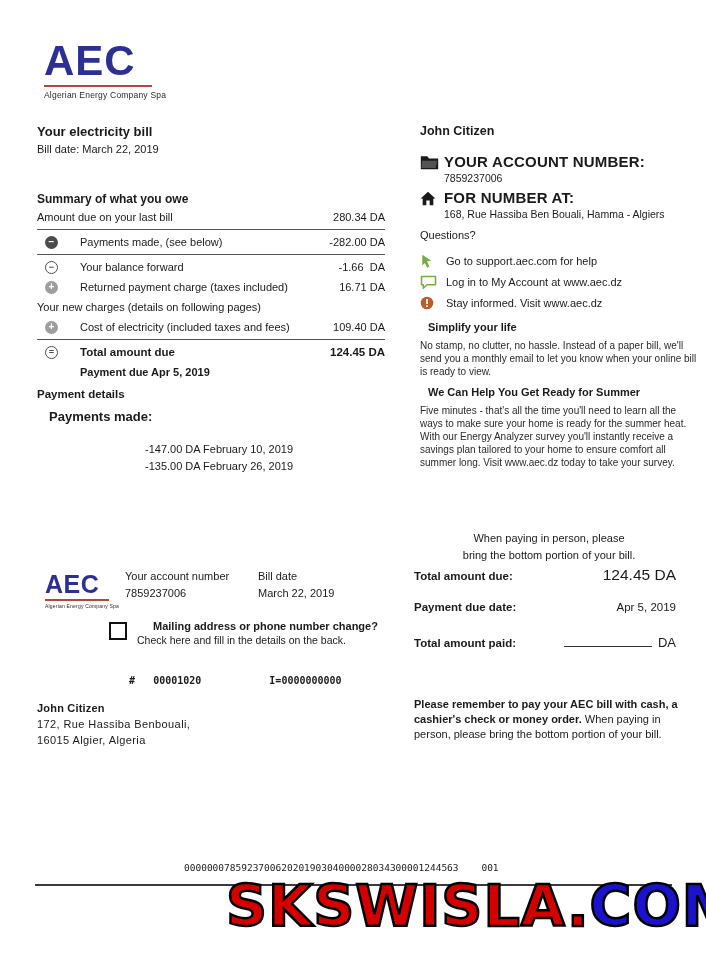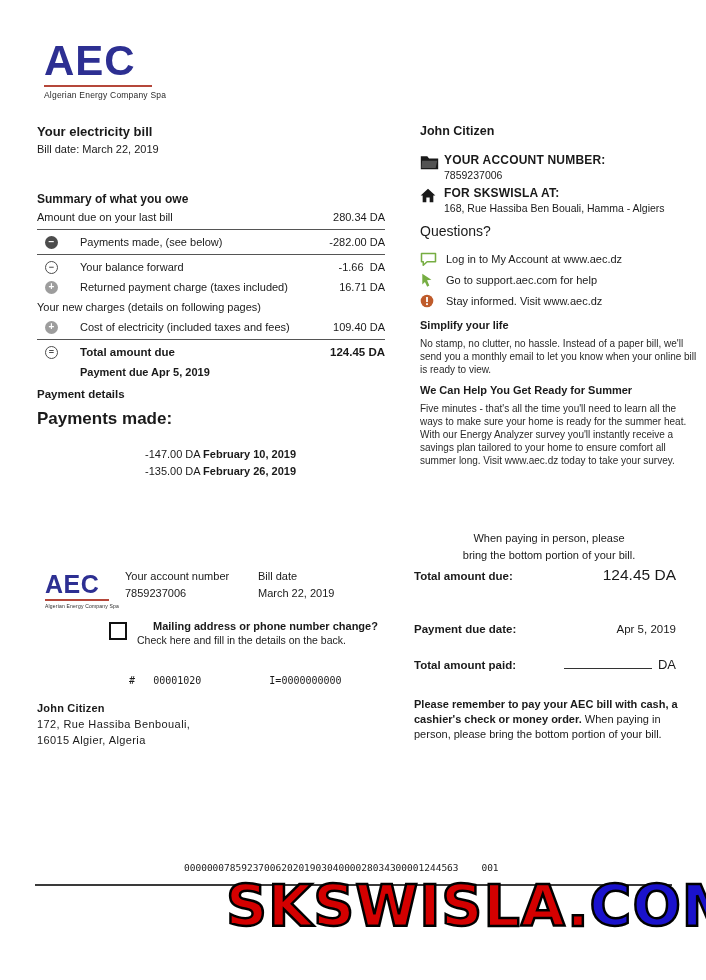--- a/index.html
+++ b/index.html
@@ -27,62 +27,62 @@
   .srow .amt{margin-left:auto;white-space:pre;}
   .srow.total .lbl,.srow.total .amt{font-weight:700;font-size:11.5px;}
   .rule{border-top:1.6px solid #555;margin:2px 0;}
   .ci{width:13px;height:13px;border-radius:50%;display:flex;align-items:center;justify-content:center;
       font-size:10px;font-weight:700;line-height:1;flex:0 0 auto;box-sizing:border-box;}
   .ci-dark{background:#4c4c4c;color:#fff;}
   .ci-light{background:#9d9d9d;color:#fff;}
   .ci-ring{border:1.6px solid #4c4c4c;color:#4c4c4c;background:#fff;font-size:9px;}
   .due-note{font-size:11px;font-weight:700;margin:4px 0 0 43px;}
   .pd-title{font-size:11.5px;font-weight:700;margin-top:10px;}
-  .pm-label{font-size:17px;font-weight:700;margin-top:9px;}
+  .pm-label{font-size:13px;font-weight:700;margin-top:9px;margin-left:12px;}
   .payments{margin:17px 0 0 108px;}
   .pay-line{font-size:11px;line-height:17px;}
-  .pay-date{font-weight:700;text-align:right;}
+  .pay-date{font-weight:400;text-align:right;}
   
   .customer{position:absolute;left:420px;top:124px;width:278px;}
   .cust-name{font-size:12.5px;font-weight:700;margin-bottom:15px;}
   .acct-row{display:flex;margin-bottom:2px;}
   .acct-row .icn{width:24px;flex:0 0 auto;padding-top:2px;}
-  .acct-label{font-size:12px;font-weight:700;letter-spacing:.2px;}
+  .acct-label{font-size:15px;font-weight:700;letter-spacing:.2px;}
   .acct-value{font-size:10.5px;margin:2px 0 3px;}
-  .questions{font-size:14px;margin:6px 0 9px;}
+  .questions{font-size:11px;margin:6px 0 9px;}
   .link-row{display:flex;align-items:center;height:21px;}
   .link-row .icn{width:26px;flex:0 0 auto;display:flex;align-items:center;}
   .link-row .ltxt{font-size:11px;}
-  .sec-title{font-size:11px;font-weight:700;margin:8px 0 6px;}
+  .sec-title{font-size:11px;font-weight:700;margin:8px 8px 6px;}
   .sec-text{font-size:10px;line-height:13px;color:#2a2a2a;}
   
   .paynote{position:absolute;left:408px;top:530px;width:282px;text-align:center;font-size:11px;line-height:17px;font-weight:500;}
   .stub-logo{position:absolute;left:45px;top:572px;}
   .stub-logo .aec{font-size:25px;letter-spacing:.5px;}
   .stub-logo .aec-rule{width:64px;margin-top:2px;}
   .stub-logo .aec-tag{font-size:5px;margin-top:2px;}
   .stub-fields{position:absolute;left:125px;top:570px;display:flex;}
   .sf-col1{width:133px;}
   .sf-label{font-size:11px;}
   .sf-value{font-size:11px;margin-top:5px;}
   .addr-change{position:absolute;left:109px;top:620px;display:flex;}
   .chk{width:14px;height:14px;border:2.5px solid #111;margin:2px 10px 0 0;flex:0 0 auto;background:#fff;}
   .ac-title{font-size:11px;font-weight:700;margin-left:16px;}
   .ac-sub{font-size:10.5px;margin-top:2px;}
-  .refs{position:absolute;left:105px;top:664px;font-family:"DejaVu Sans Mono",monospace;font-size:10px;white-space:pre;}
+  .refs{position:absolute;left:105px;top:664px;font-family:"DejaVu Sans Mono",monospace;font-size:10px;white-space:pre;font-weight:bold;}
   .refs .ref2{margin-left:68px;}
   .mail-addr{position:absolute;left:37px;top:700px;font-size:11px;line-height:16px;letter-spacing:.4px;}
   .mail-name{font-weight:700;letter-spacing:.2px;}
   .stub-right{position:absolute;left:414px;top:566px;width:262px;}
   .sr-row{display:flex;align-items:baseline;}
   .sr-label{font-size:11.5px;font-weight:700;}
   .sr-val{margin-left:auto;}
   .sr-total{font-size:15.5px;font-weight:500;}
   .sr-date{font-size:11.5px;font-weight:500;}
-  .sr-row2{margin-top:39px;}
+  .sr-row2{margin-top:17px;}
   .sr-row3{margin-top:20px;}
   .blank-line{display:inline-block;width:88px;border-bottom:1.5px solid #333;height:11px;margin-right:6px;}
   .sr-da{font-size:13px;font-weight:500;}
   .reminder{position:absolute;left:414px;top:697px;width:276px;font-size:11px;line-height:15px;}
   .rem-bold{font-weight:700;}
   
   .ocr{position:absolute;left:184px;top:862px;font-family:"DejaVu Sans Mono",monospace;font-size:9.5px;white-space:pre;color:#222;}
   .foot-rule{position:absolute;left:35px;width:637px;top:884px;border-top:2px solid #3a3a3a;}
   .watermark{position:absolute;left:226px;top:878px;white-space:nowrap;
     font-family:"DejaVu Sans",sans-serif;font-weight:700;font-size:57px;line-height:1;letter-spacing:1px;}
@@ -183,42 +183,42 @@
       </div>
     </div>
 
     <div class="acct-row">
       <span class="icn">
         <svg width="16" height="15" viewBox="0 0 24 22">
             <path fill="#1a1a1a" d="M12 1l11 10h-3v10h-5.5v-7h-5v7H4V11H1z"></path>
           </svg>
       </span>
       <div>
-        <div class="acct-label">FOR SKSWISLA AT:</div>
+        <div class="acct-label">FOR NUMBER AT:</div>
         <div class="acct-value">168, Rue Hassiba Ben Bouali, Hamma - Algiers</div>
       </div>
     </div>
 
     <div class="questions">Questions?</div>
 
     <div class="link-row">
       <span class="icn">
+        <svg width="13" height="14" viewBox="0 0 18 20">
+            <path fill="#76ad42" d="M3 1l13 8.5-6.2 1L13 18l-3 1.8-3.2-7L3 16.5z"></path>
+          </svg>
+      </span>
+      <span class="ltxt">Go to support.aec.com for help</span>
+    </div>
+    <div class="link-row">
+      <span class="icn">
         <svg width="17" height="14" viewBox="0 0 24 20">
             <path fill="none" stroke="#76ad42" stroke-width="2.2" stroke-linejoin="round" d="M2 2h20v12H10l-5.5 5v-5H2z"></path>
           </svg>
       </span>
       <span class="ltxt">Log in to My Account at www.aec.dz</span>
-    </div>
-    <div class="link-row">
-      <span class="icn">
-        <svg width="13" height="14" viewBox="0 0 18 20">
-            <path fill="#76ad42" d="M3 1l13 8.5-6.2 1L13 18l-3 1.8-3.2-7L3 16.5z"></path>
-          </svg>
-      </span>
-      <span class="ltxt">Go to support.aec.com for help</span>
     </div>
     <div class="link-row">
       <span class="icn">
         <svg width="14" height="14" viewBox="0 0 20 20">
             <circle cx="10" cy="10" r="9" fill="#bf5b2b"></circle>
             <rect x="8.7" y="4.3" width="2.6" height="7.2" fill="#fff"></rect>
             <rect x="8.7" y="13.2" width="2.6" height="2.6" fill="#fff"></rect>
           </svg>
       </span>
       <span class="ltxt">Stay informed. Visit www.aec.dz</span>

